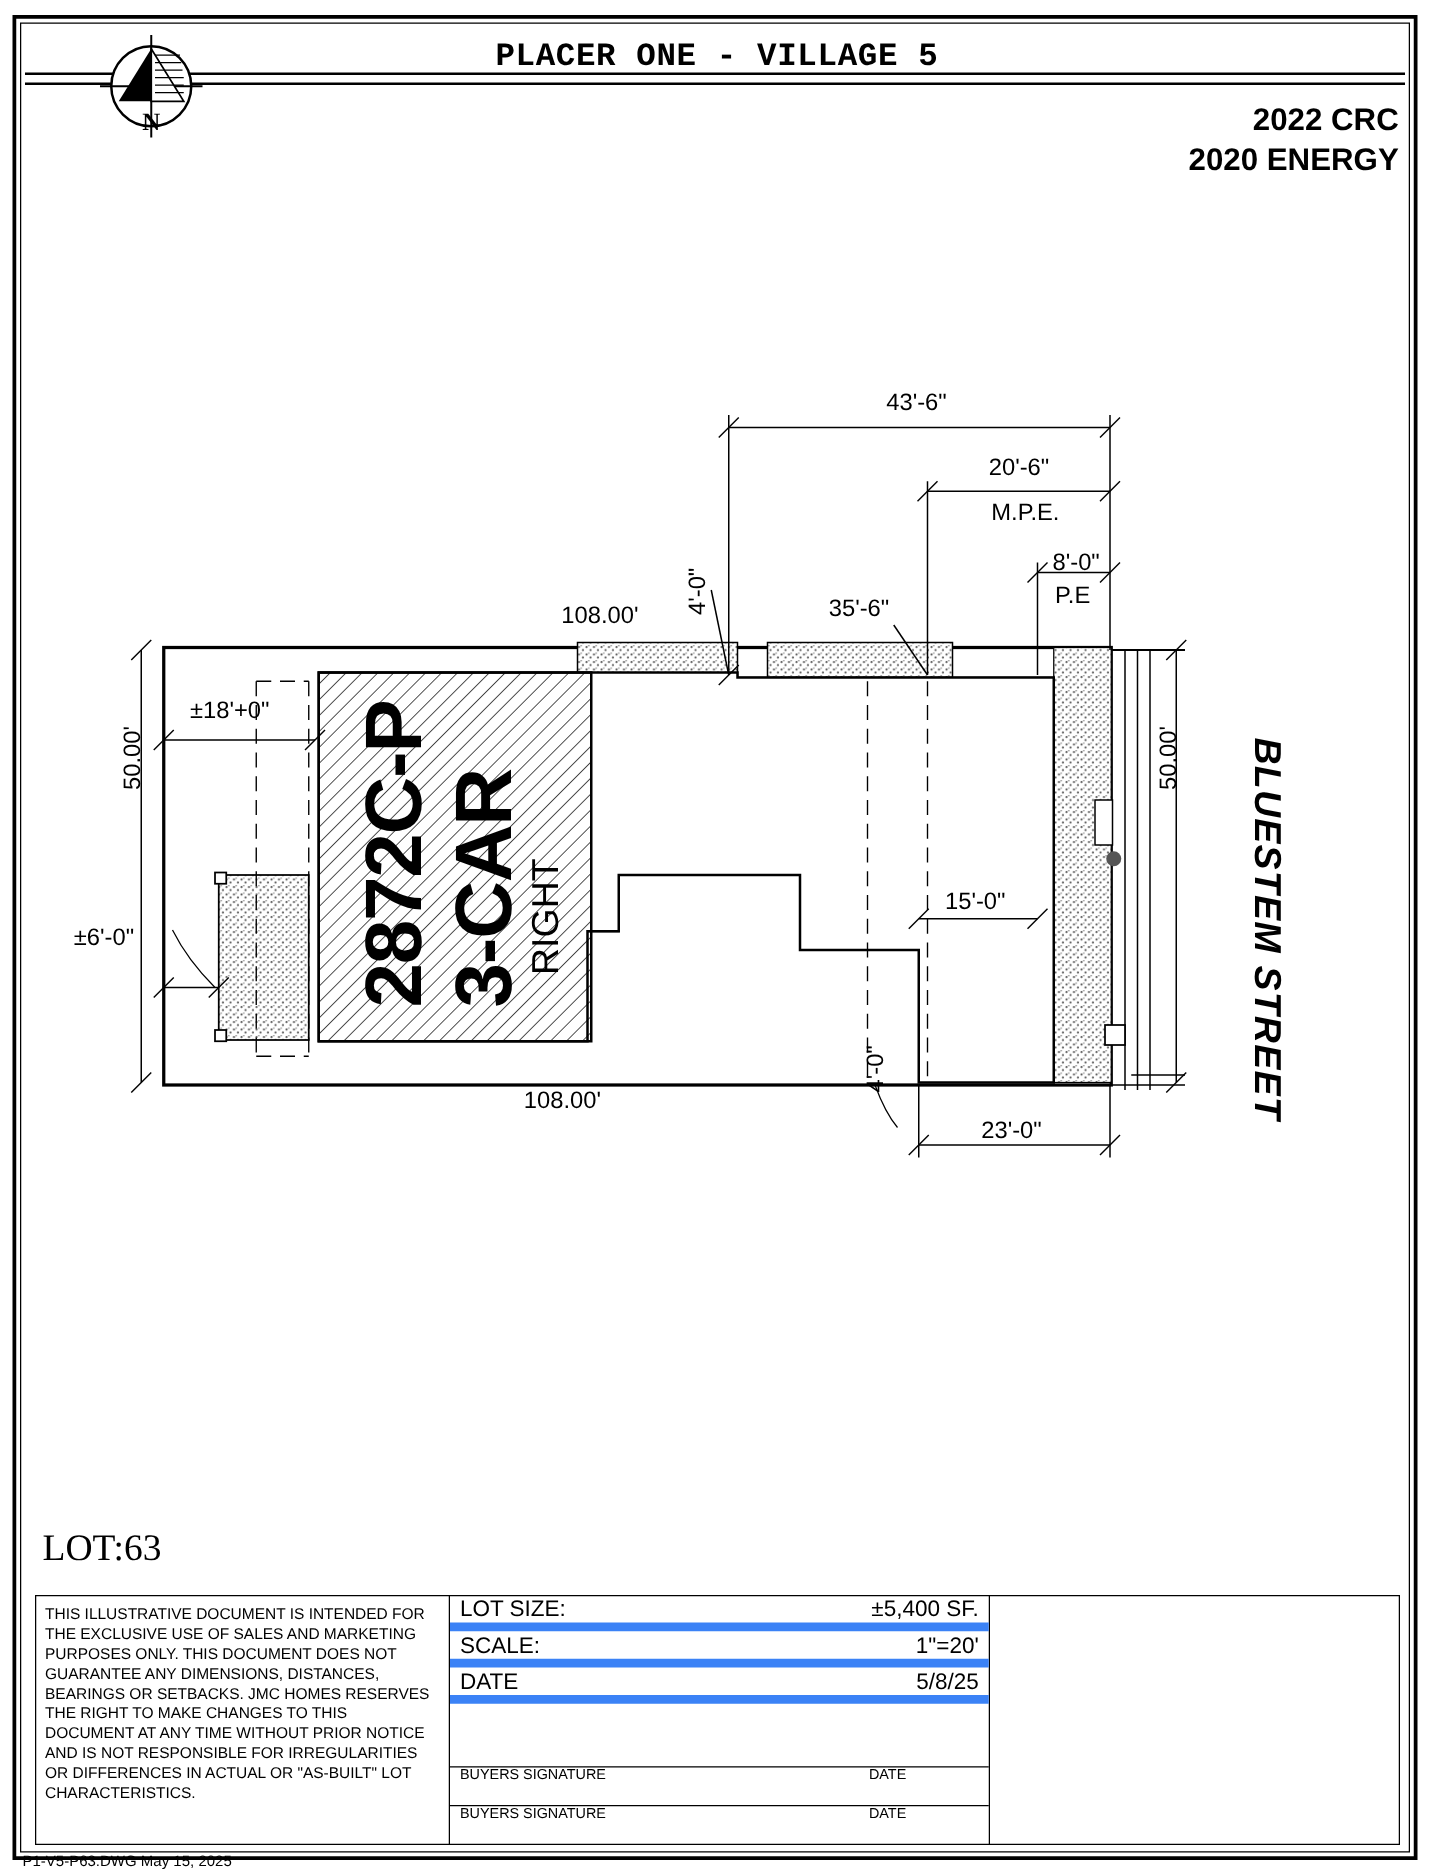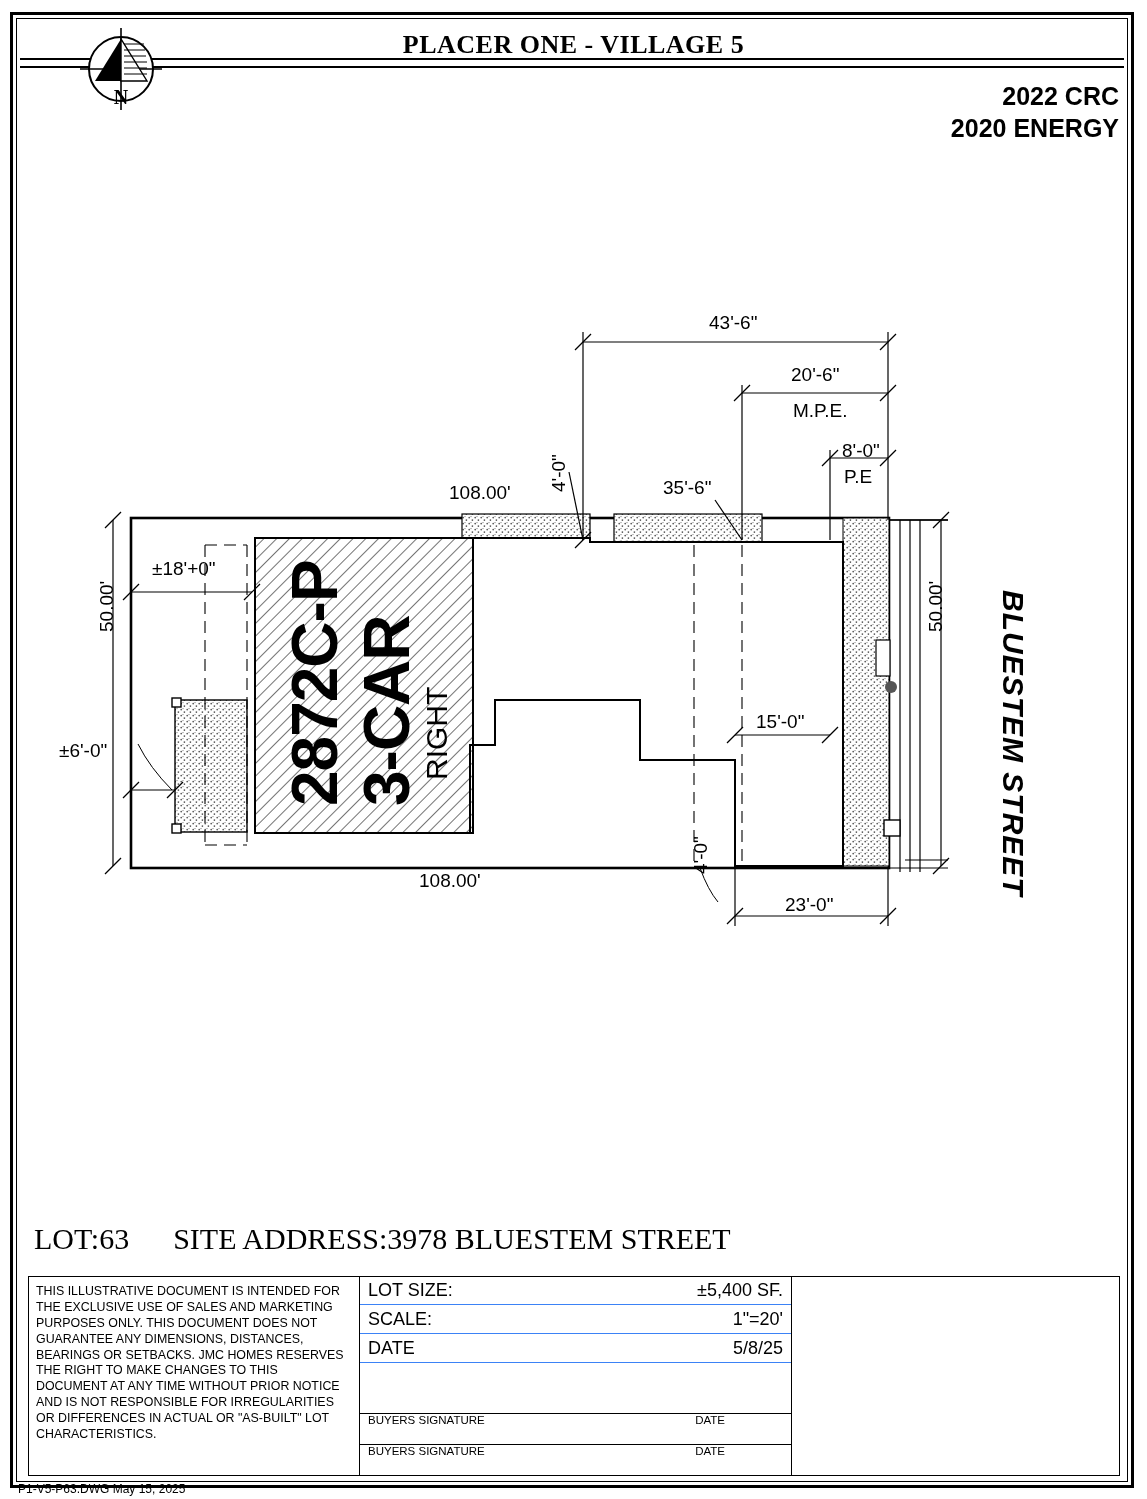--- a/index.html
+++ b/index.html
@@ -21,21 +21,21 @@
   }
   .border-inner {
     position:absolute; left:16px; top:18px; width:1112px; height:1464px;
     border:1px solid #000;
     box-sizing:border-box;
   }
   
   .title-main {
     position:absolute; left:0; width:1147px; top:30px;
     text-align:center;
-    font-family:Liberation Serif, serif;
+    font-family:Liberation Mono, monospace;
     font-weight:bold; font-size:26px; letter-spacing:0.5px;
   }
   .rule {
     position:absolute; background:#000; height:2px;
   }
   .rule-a { left:20px; top:58px; width:1104px; height:2px; }
   .rule-b { left:20px; top:66px; width:1104px; height:2px; }
   .code-line {
     position:absolute; right:28px;
     font-weight:bold; font-size:25px;
@@ -91,20 +91,21 @@
     letter-spacing:1px;
   }
 
   
   .lot-line {
     position:absolute; left:34px; top:1222px; width:1080px;
     font-family:"Liberation Serif", serif;
     font-size:30px;
     display:flex;
     align-items:baseline;
+    gap:25px;
   }
   .lot-line .lot { font-weight:normal; }
   .lot-line .addr { margin-left:44px; }
 
   .info-box {
     position:absolute; left:28px; top:1276px; width:1092px; height:200px;
     border:1px solid #000;
     box-sizing:border-box;
   }
   .disclaimer {
@@ -116,21 +117,21 @@
     line-height:1.28;
     text-transform:uppercase;
   }
   .spec-table {
     position:absolute; left:360px; top:1276px; width:432px; height:200px;
     border-right:1px solid #000;
     box-sizing:border-box;
   }
   .spec-row {
     height:29px;
-    border-bottom:1px solid #3b82f6;
+    border-bottom:7px solid #3b82f6;
     display:flex; align-items:center;
     font-size:18px;
     padding:0 8px;
     box-sizing:border-box;
   }
   .spec-row .k { flex:0 0 auto; }
   .spec-row .v { margin-left:auto; }
   .spec-blank { height:50px; border-bottom:1px solid #000; }
   .sig-row {
     height:31px;
@@ -306,21 +307,20 @@
   <div class="lbl" style="left:756px; top:711px;">15'-0"</div>
   <div class="lbl" style="left:785px; top:894px;">23'-0"</div>
 
   <div class="plan-name" style="left:278px; top:806px;">2872C-P</div>
   <div class="plan-name" style="left:350px; top:806px;">3-CAR</div>
   <div class="plan-right" style="left:420px; top:780px;">RIGHT</div>
   <div class="street-name" style="left:1030px; top:590px;">BLUESTEM STREET</div>
 
   <div class="lot-line">
     <span class="lot">LOT:63</span>
-    <span class="addr">SITE ADDRESS:3978  BLUESTEM  STREET</span>
   </div>
 
   <div class="info-box"></div>
 
   <div class="disclaimer">THIS ILLUSTRATIVE DOCUMENT IS INTENDED FOR THE EXCLUSIVE USE OF SALES AND MARKETING PURPOSES ONLY. THIS DOCUMENT DOES NOT GUARANTEE ANY DIMENSIONS, DISTANCES, BEARINGS OR SETBACKS. JMC HOMES RESERVES THE RIGHT TO MAKE CHANGES TO THIS DOCUMENT AT ANY TIME WITHOUT PRIOR NOTICE AND IS NOT RESPONSIBLE FOR IRREGULARITIES OR DIFFERENCES IN ACTUAL OR "AS-BUILT" LOT CHARACTERISTICS.</div>
 
   <div class="spec-table">
     <div class="spec-row">
       <span class="k">LOT SIZE:</span>
       <span class="v">±5,400   SF.</span>

